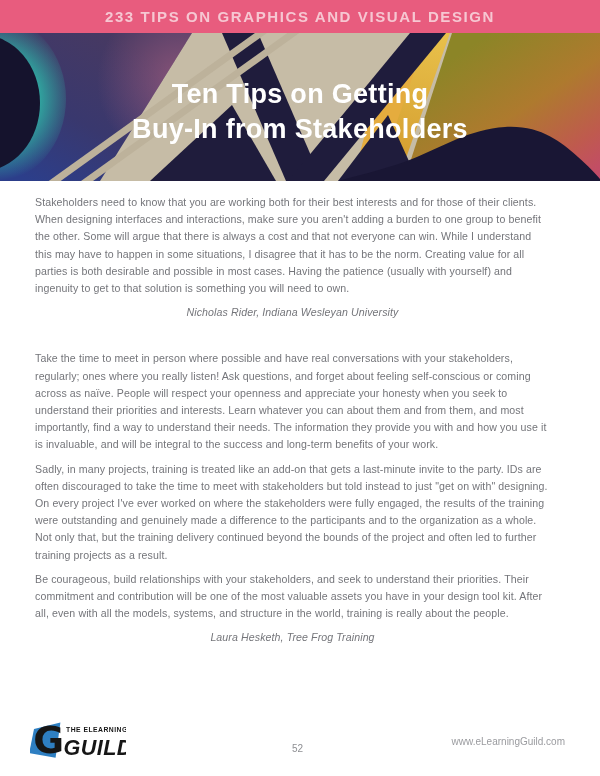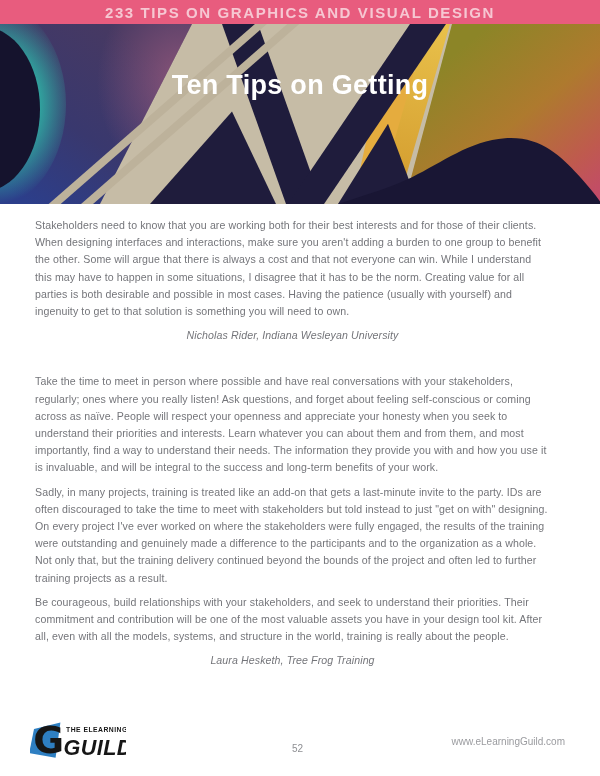--- a/index.html
+++ b/index.html
@@ -8,38 +8,38 @@
     position: relative;
     width: 600px;
     height: 776px;
     background: #ffffff;
     overflow: hidden;
     font-family: "Liberation Sans", "DejaVu Sans", sans-serif;
   }
 
   
   .topbar {
-    height: 24px;
+    height: 33px;
     background: var(--accent-pink, #E85C7E);
     display: flex;
     align-items: center;
     justify-content: center;
   }
   .topbar-title {
     color: #F6C7D2;
     font-size: 15px;
     font-weight: bold;
     letter-spacing: 1.6px;
     white-space: nowrap;
   }
 
   
   .hero {
     position: relative;
-    height: 180px;
+    height: 148px;
     overflow: hidden;
     background: var(--banner-tan, #C6BCA6);
   }
   .hero svg.art {
     position: absolute;
     inset: 0;
     width: 100%;
     height: 100%;
     display: block;
   }
@@ -165,20 +165,21 @@
       <g stroke="#BDB29B" stroke-width="7">
         <line x1="24" y1="170" x2="286" y2="-18"></line>
         <line x1="48" y1="176" x2="310" y2="-12"></line>
       </g>
 
       <path d="M 338,148 C 368,140 392,134 412,126 C 442,114 470,96 505,94 C 540,92 560,108 578,124 C 588,133 596,141 600,146 L 600,148 Z" fill="#191634"></path>
     </svg>
 
     <div class="hero-title">
       <div>Ten Tips on Getting</div>
+      <div>Buy-In from Stakeholders</div>
     </div>
   </div>
 
   <main class="content">
 
     <section class="tip">
       <p>Stakeholders need to know that you are working both for their best interests and for those of their clients. When designing interfaces and interactions, make sure you aren't adding a burden to one group to benefit the other. Some will argue that there is always a cost and that not everyone can win. While I understand this may have to happen in some situations, I disagree that it has to be the norm. Creating value for all parties is both desirable and possible in most cases. Having the patience (usually with yourself) and ingenuity to get to that solution is something you will need to own.</p>
       <p class="attribution">Nicholas Rider, Indiana Wesleyan University</p>
     </section>
 

